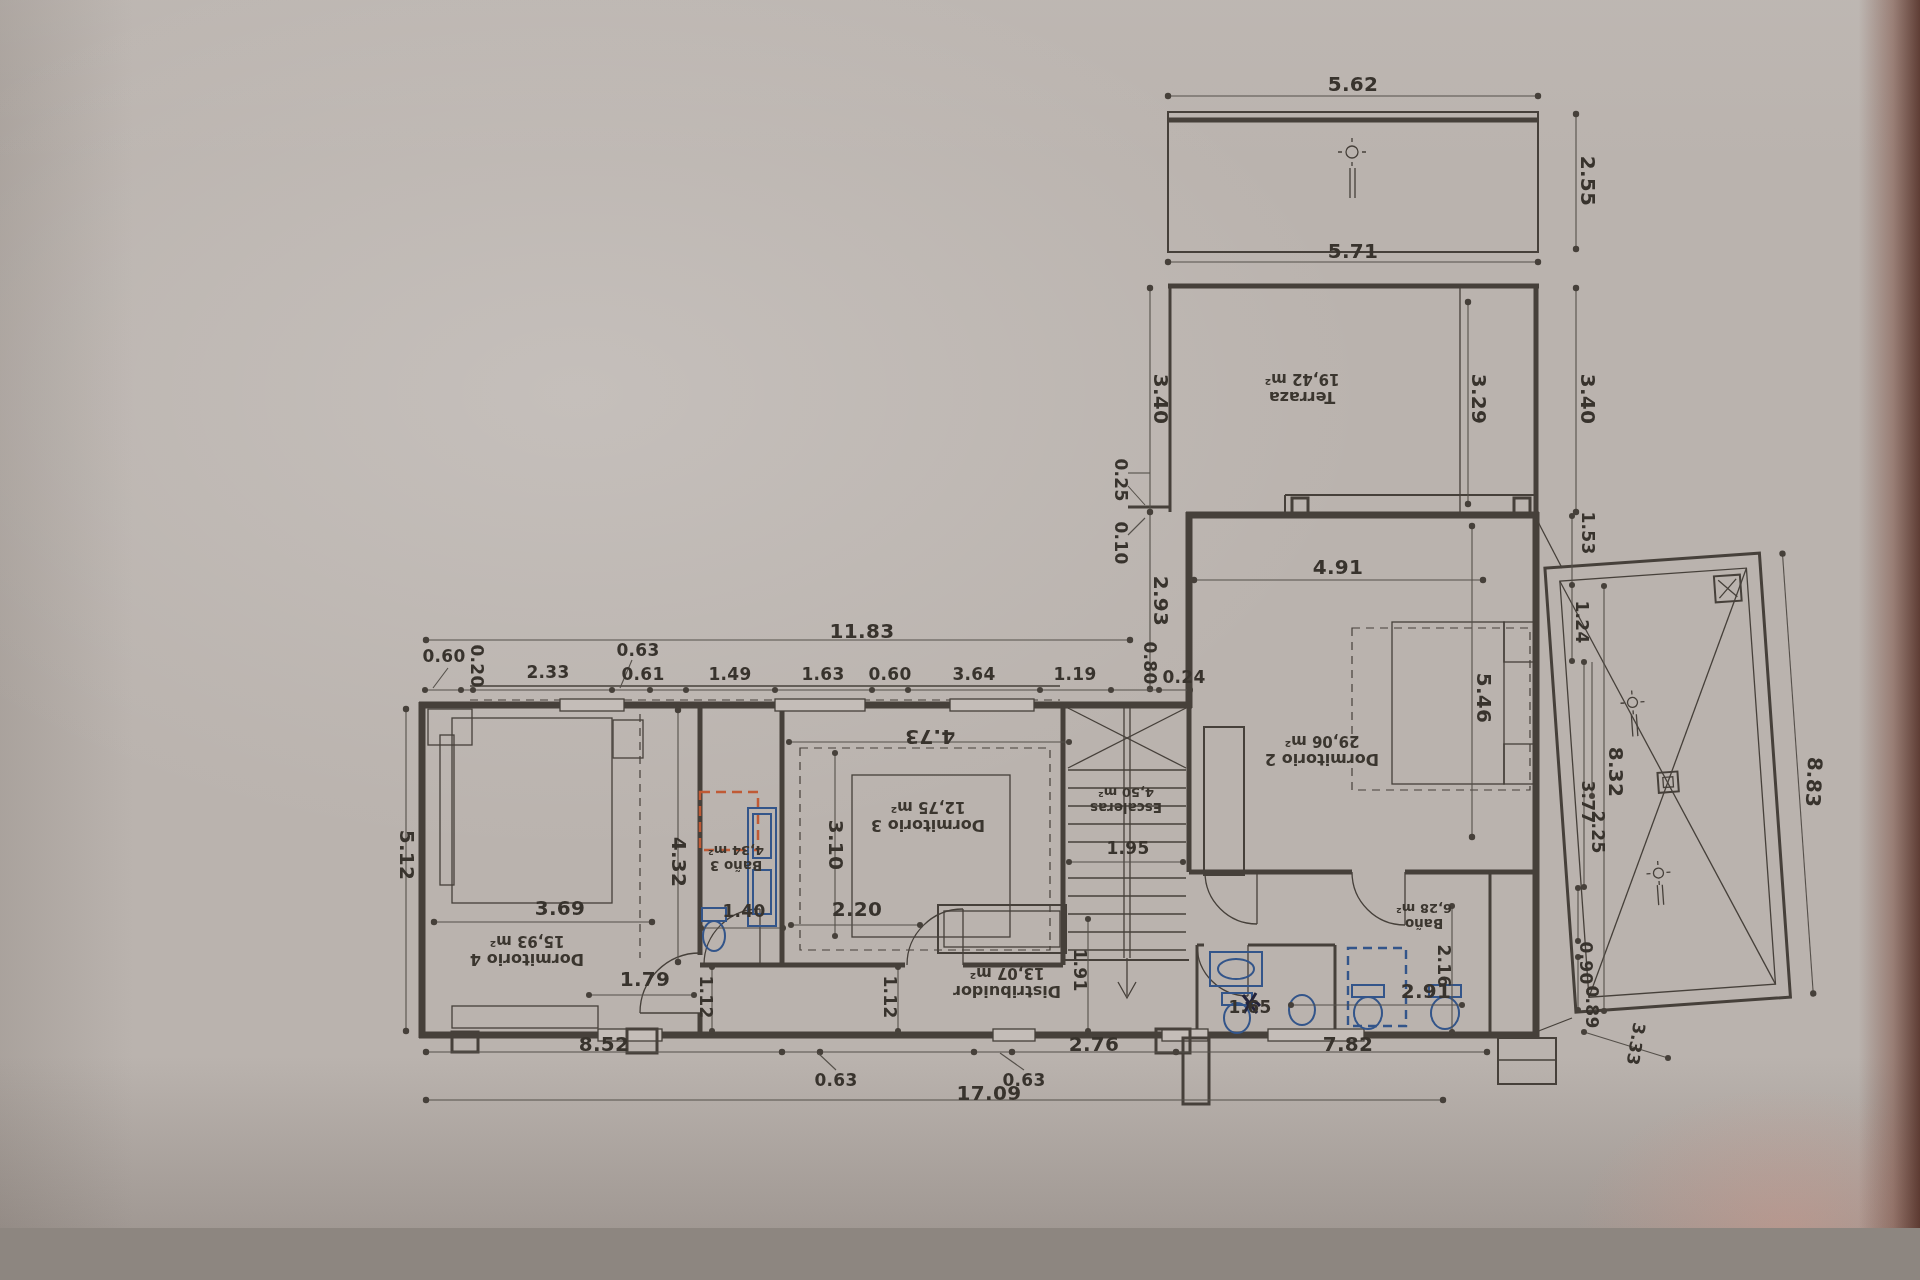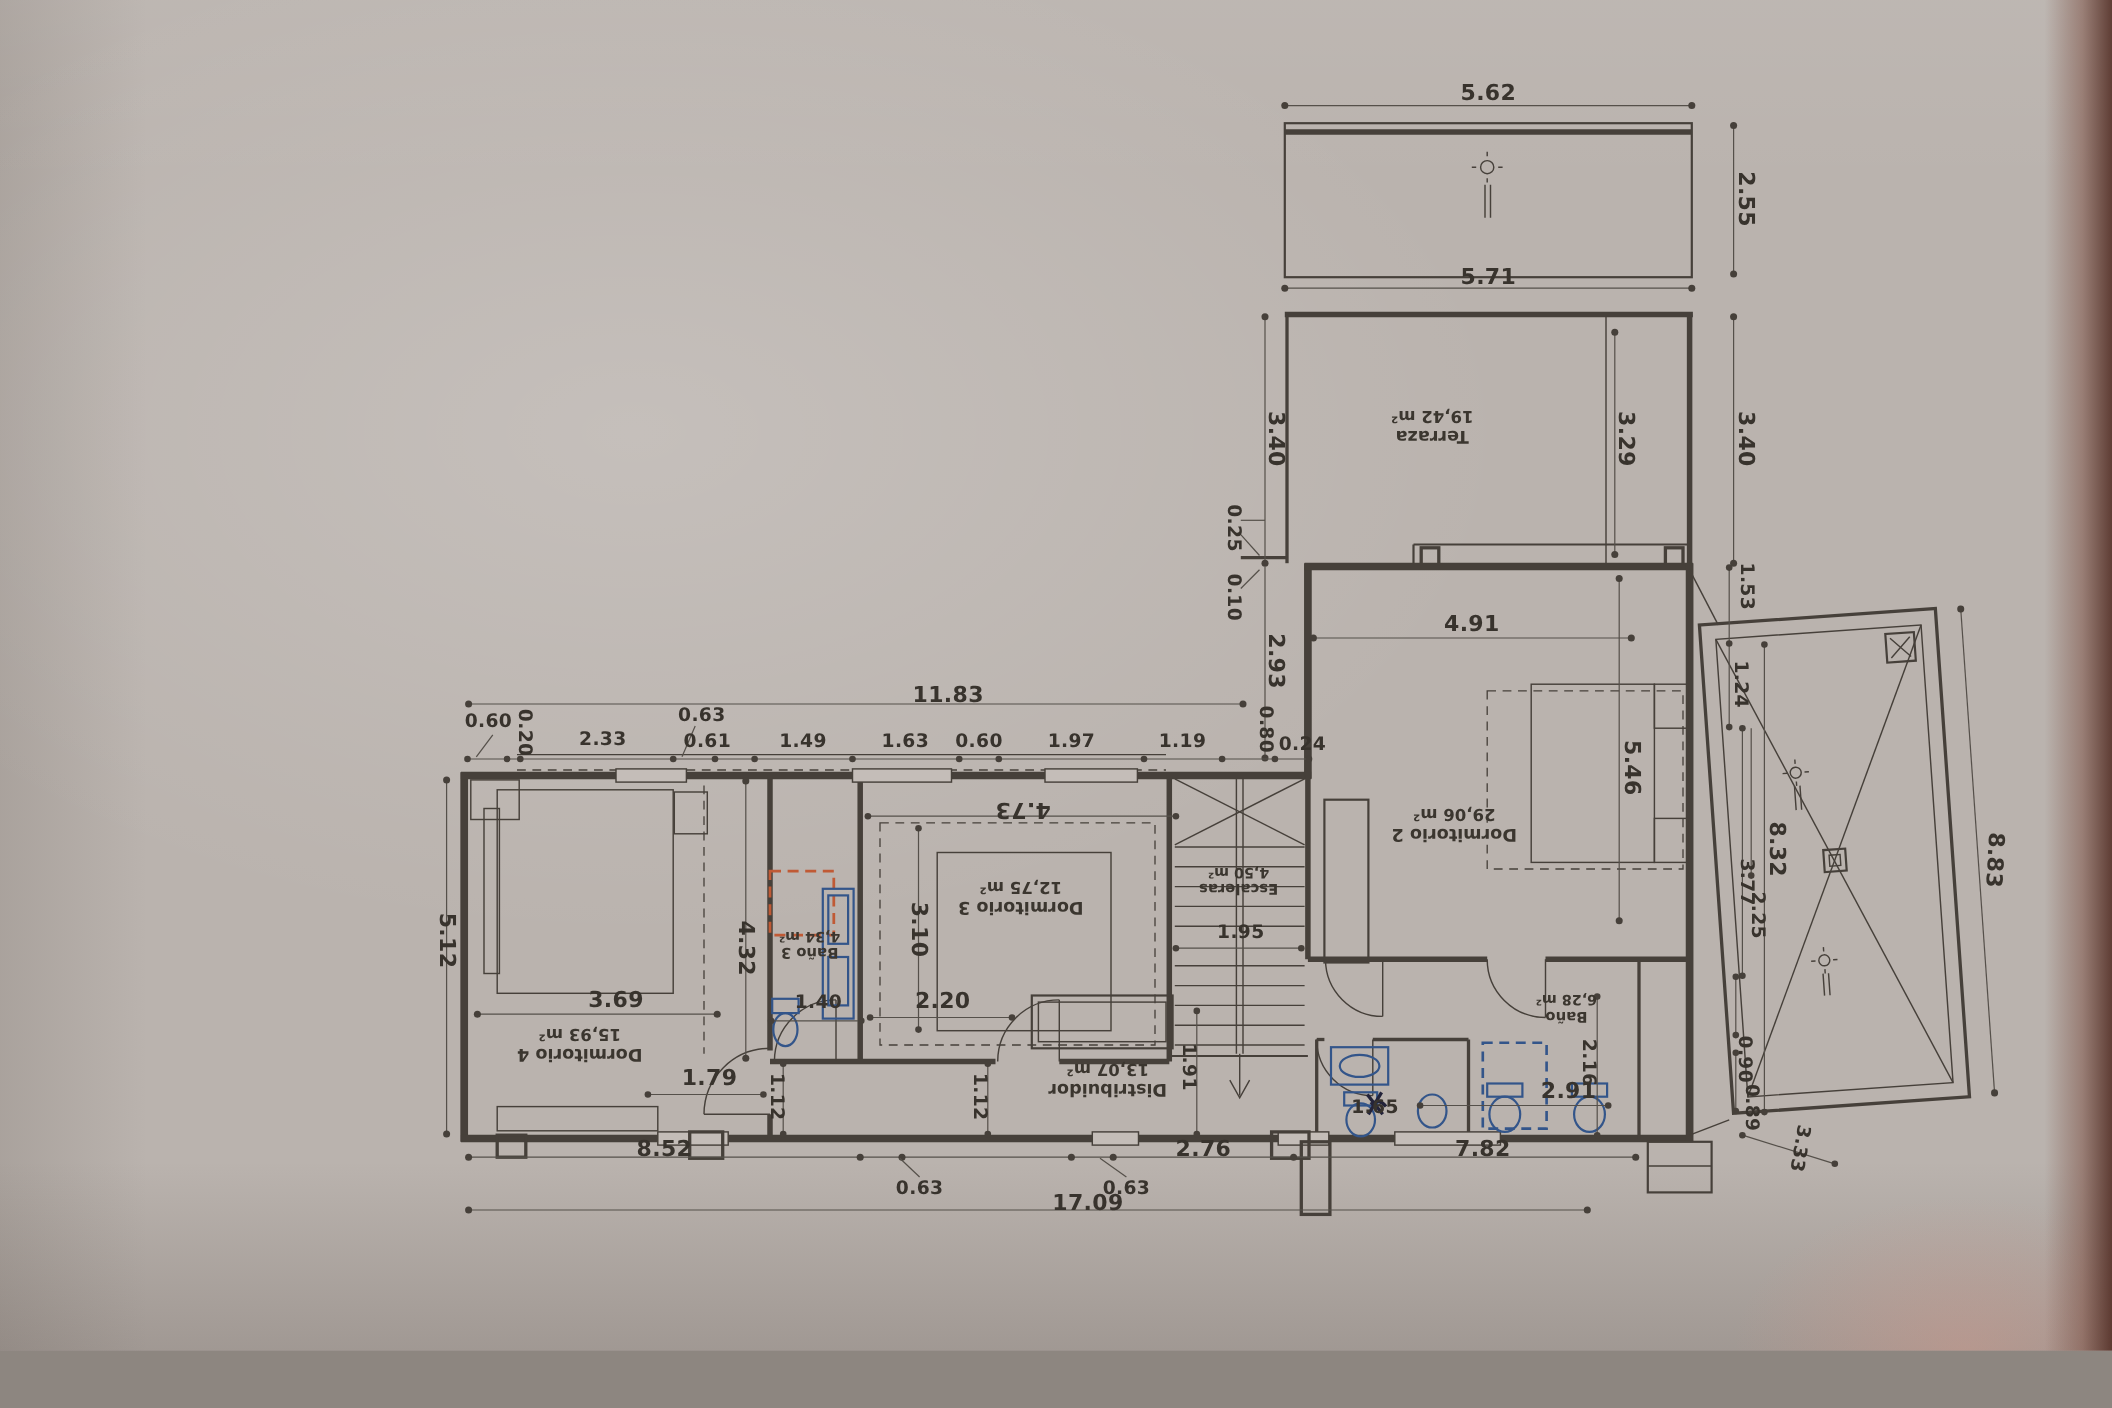--- a/index.html
+++ b/index.html
@@ -371,21 +371,21 @@
 <span class="lbl" style="left:1338px;top:567px">4.91</span>
 <span class="lbl" style="left:862px;top:631px">11.83</span>
 <span class="lbl s17" style="left:444px;top:656px">0.60</span>
 <span class="lbl s17 r90" style="left:477px;top:666px">0.20</span>
 <span class="lbl s17" style="left:548px;top:672px">2.33</span>
 <span class="lbl s17" style="left:638px;top:650px">0.63</span>
 <span class="lbl s17" style="left:643px;top:674px">0.61</span>
 <span class="lbl s17" style="left:730px;top:674px">1.49</span>
 <span class="lbl s17" style="left:823px;top:674px">1.63</span>
 <span class="lbl s17" style="left:890px;top:674px">0.60</span>
-<span class="lbl s17" style="left:974px;top:674px">1.97</span>
+<span class="lbl s17" style="left:974px;top:674px">3.64</span>
 <span class="lbl s17" style="left:1075px;top:674px">1.19</span>
 <span class="lbl s17 r90" style="left:1150px;top:663px">0.80</span>
 <span class="lbl s17" style="left:1184px;top:677px">0.24</span>
 <span class="lbl" style="left:560px;top:908px">3.69</span>
 <span class="lbl s17" style="left:744px;top:911px">1.40</span>
 <span class="lbl" style="left:857px;top:909px">2.20</span>
 <span class="lbl s17" style="left:1128px;top:848px">1.95</span>
 <span class="lbl" style="left:645px;top:979px">1.79</span>
 <span class="lbl" style="left:1426px;top:991px">2.91</span>
 <span class="lbl s17" style="left:1250px;top:1007px">1.65</span>

